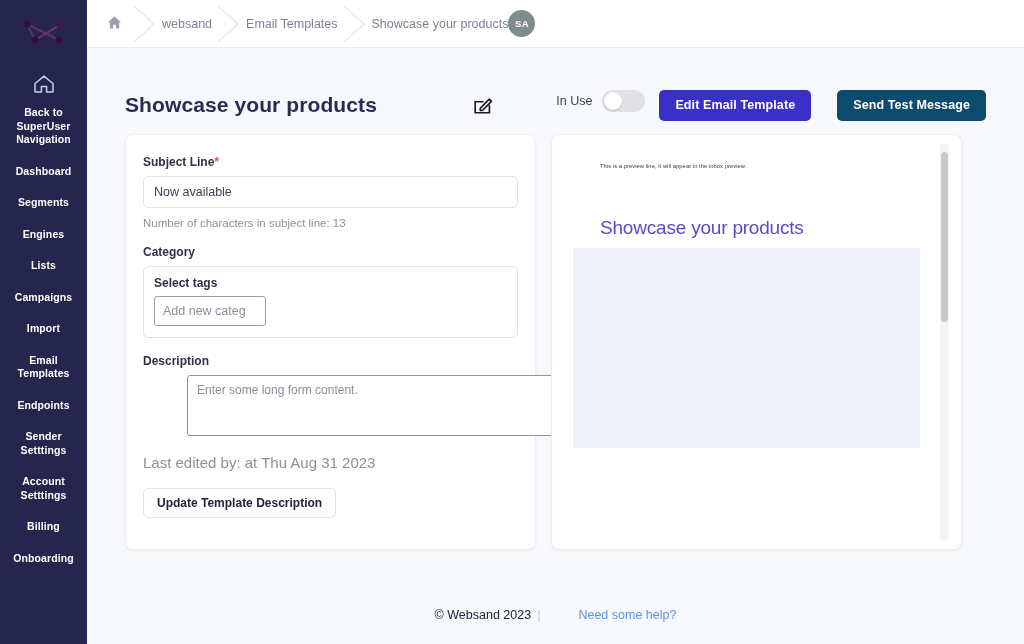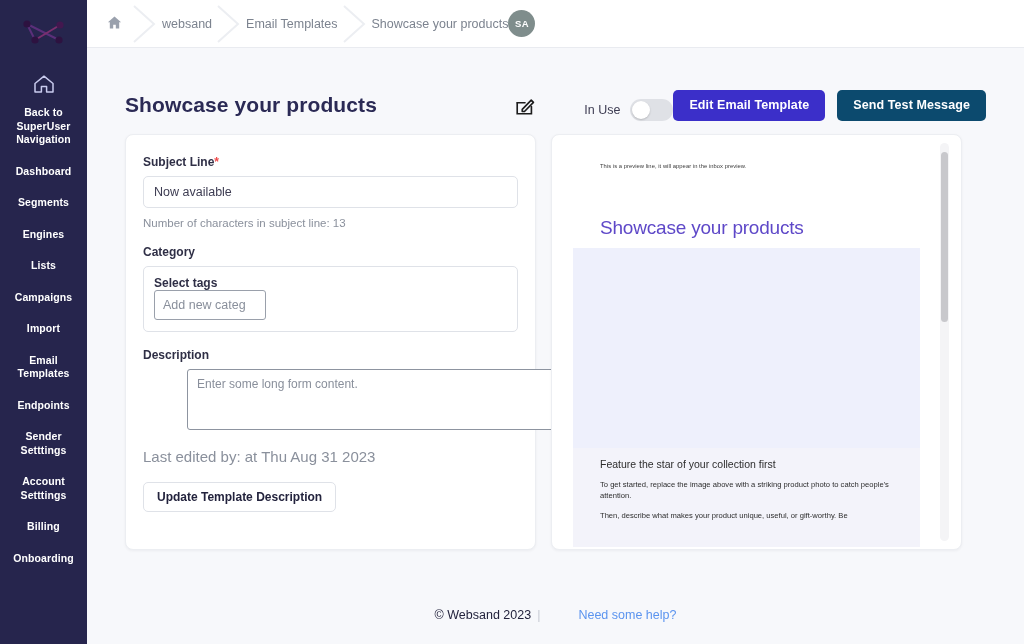--- a/index.html
+++ b/index.html
@@ -64,21 +64,21 @@
 
   .page-head {
     display: flex; align-items: center;
     padding: 28px 12px 0 12px;
     height: 86px;
   }
   .page-title {
     font-size: 21px; font-weight: bold; color: #2b2a55;
     letter-spacing: .1px;
   }
-  .head-actions { margin-left: auto; display: flex; align-items: flex-end; }
+  .head-actions { margin-left: auto; display: flex; align-items: flex-start; gap: 14px; }
   .edit-icon-btn { width: 30px; height: 30px; display:flex; align-items:center; justify-content:center; cursor: pointer; }
   .inuse-wrap { display: flex; align-items: center; gap: 10px; margin-left: 44px; }
   .inuse-label { font-size: 12.5px; color: #3d3c52; font-weight: normal; }
   .toggle {
     width: 43px; height: 22px; border-radius: 11px;
     background: #dfe1e6; position: relative; cursor: pointer;
   }
   .toggle .knob {
     position: absolute; top: 2px; left: 2px;
     width: 18px; height: 18px; border-radius: 50%;
@@ -112,21 +112,21 @@
     width: 100%; height: 32px; border: 1px solid #dfe2e8; border-radius: 5px;
     font-size: 12.5px; color: #3d3c52; padding: 0 10px;
     font-family: "Liberation Sans", sans-serif; background: #fff; outline: none;
   }
   .helper { font-size: 11.5px; color: #8a909c; margin-top: 9px; }
 
   .tagbox {
     border: 1px solid #dfe2e8; border-radius: 5px;
     padding: 9px 10px 11px 10px; margin-top: 0;
   }
-  .tagbox-label { font-size: 12px; font-weight: bold; color: #2f2f46; display:block; }
+  .tagbox-label { font-size: 12px; font-weight: bold; color: #2f2f46; display:block; margin-bottom: 6px; }
   .tag-input {
     width: 112px; height: 30px; border: 1px solid #9aa0ab; border-radius: 3px;
     font-size: 12.5px; padding: 0 8px; color: #3d3c52;
     font-family: "Liberation Sans", sans-serif; background: #fff; outline: none;
   }
   .tag-input::placeholder { color: #898f9b; }
   .text-area {
     width: 100%; height: 61px; border: 1px solid #8d94a0; border-radius: 3px;
     font-size: 12px; color: #3d3c52; padding: 7px 9px; resize: none;
     font-family: "Liberation Sans", sans-serif; outline: none; background:#fff;margin-left:44px;
@@ -317,25 +317,20 @@
 
           <div class="edited">Last edited by: at Thu Aug 31 2023</div>
           <button class="btn-outline">Update Template Description</button>
         </section>
 
         <section class="card preview-card">
           <div class="preview-inner">
             <div class="pv-preheader">This is a preview line, it will appear in the inbox preview.</div>
             <div class="pv-heading">Showcase your products</div>
             <div class="pv-image"></div>
-            <div class="pv-body">
-              <div class="pv-sub">Feature the star of your collection first</div>
-              <div class="pv-p">To get started, replace the image above with a striking product photo to catch people's attention.</div>
-              <div class="pv-p">Then, describe what makes your product unique, useful, or gift-worthy. Be</div>
-            </div>
           </div>
           <div class="pv-scroll">
             <div class="pv-thumb"></div>
           </div>
         </section>
 
       </div>
     </div>
 
     <footer class="footer">

